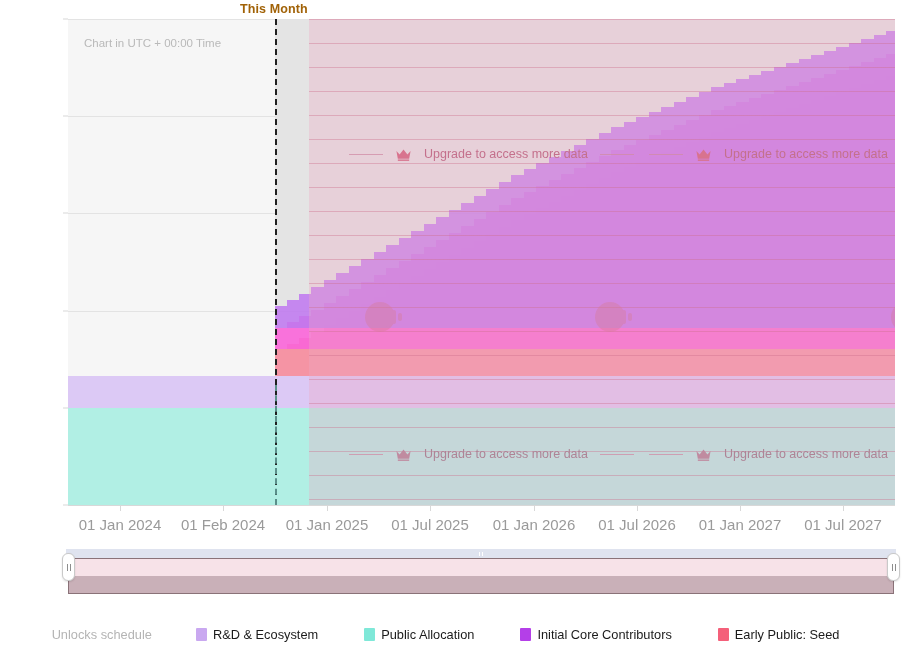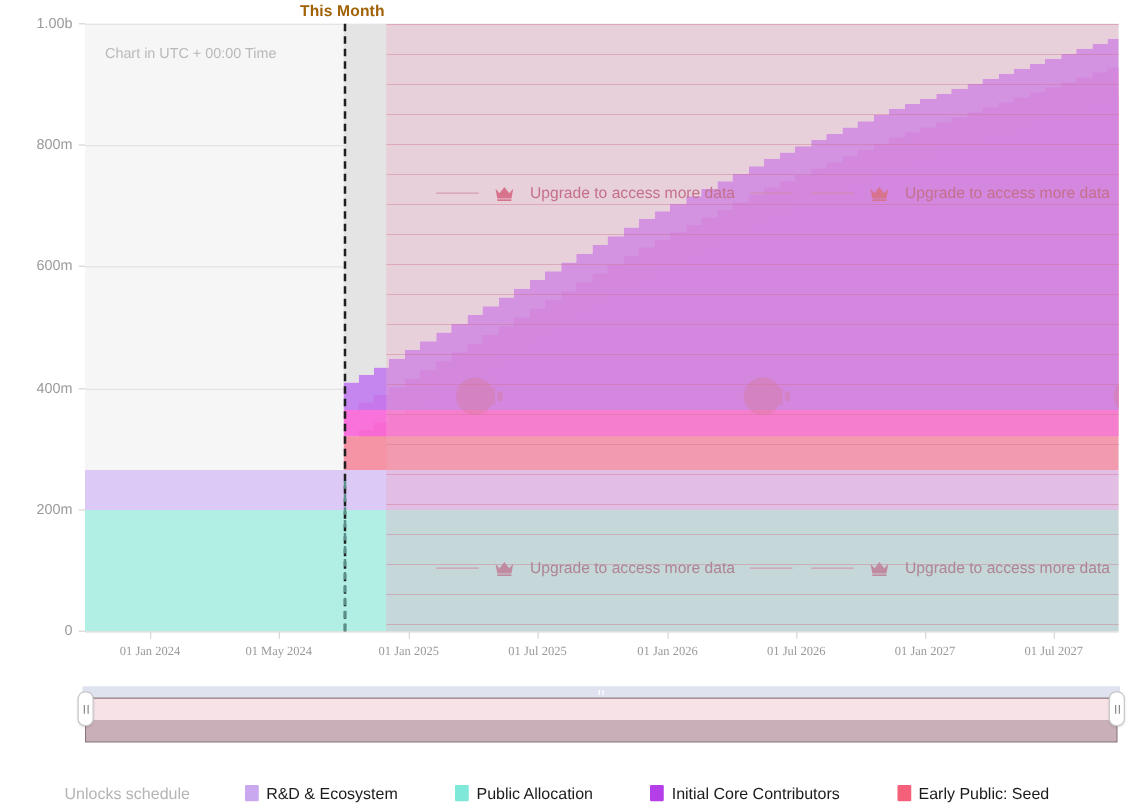--- a/index.html
+++ b/index.html
@@ -44,22 +44,22 @@
   }
 
   
   .x-axis { position: absolute; left: 0; top: 505px; width: 905px; height: 40px; }
   .x-axis-line {
     position: absolute; left: 68px; top: 0; width: 827px; height: 1px; background: #d8d8d8;
   }
   .x-tick-mark { position: absolute; top: 0; width: 1px; height: 6px; background: #d8d8d8; }
   .x-tick-label {
     position: absolute; top: 11px;
-    font-size: 10px; color: #9a9a9a;
-    transform: translateX(-50%); white-space: nowrap; font-family: Liberation Serif, serif;
+    font-size: 15px; color: #9a9a9a;
+    transform: translateX(-50%); white-space: nowrap;
   }
 
   
   .utc-note {
     position: absolute; left: 84px; top: 37px;
     font-size: 11.5px; color: #b9b9b9; z-index: 25;
   }
 
   
   .series-svg { position: absolute; left: 0; top: 0; width: 827px; height: 486px; z-index: 5; }
@@ -182,28 +182,20 @@
   .legend-swatch { width: 11px; height: 13px; border-radius: 1px; flex: none; }
   .legend-label { color: #1b1b1b; }
 </style>
 </head>
 <body>
 
 <div id="app">
 
   <div class="this-month-label">This Month</div>
 
-  <div class="y-axis">
-    <div class="y-tick" style="top:0px">1.00b</div>
-    <div class="y-tick" style="top:97.2px">800m</div>
-    <div class="y-tick" style="top:194.4px">600m</div>
-    <div class="y-tick" style="top:291.6px">400m</div>
-    <div class="y-tick" style="top:388.8px">200m</div>
-    <div class="y-tick" style="top:486px">0</div>
-  </div>
   <div class="y-tick-mark" style="top:19px"></div>
   <div class="y-tick-mark" style="top:116.2px"></div>
   <div class="y-tick-mark" style="top:213.4px"></div>
   <div class="y-tick-mark" style="top:310.6px"></div>
   <div class="y-tick-mark" style="top:407.8px"></div>
   <div class="y-tick-mark" style="top:505px"></div>
 
   <div class="plot-frame">
 
     <svg class="series-svg" viewBox="0 0 827 486" preserveAspectRatio="none">
@@ -353,21 +345,21 @@
     <div class="x-tick-mark" style="left:120px"></div>
     <div class="x-tick-mark" style="left:223px"></div>
     <div class="x-tick-mark" style="left:327px"></div>
     <div class="x-tick-mark" style="left:430px"></div>
     <div class="x-tick-mark" style="left:534px"></div>
     <div class="x-tick-mark" style="left:637px"></div>
     <div class="x-tick-mark" style="left:740px"></div>
     <div class="x-tick-mark" style="left:843px"></div>
 
     <div class="x-tick-label" style="left:120px">01 Jan 2024</div>
-    <div class="x-tick-label" style="left:223px">01 May 2024</div>
+    <div class="x-tick-label" style="left:223px">01 Feb 2024</div>
     <div class="x-tick-label" style="left:327px">01 Jan 2025</div>
     <div class="x-tick-label" style="left:430px">01 Jul 2025</div>
     <div class="x-tick-label" style="left:534px">01 Jan 2026</div>
     <div class="x-tick-label" style="left:637px">01 Jul 2026</div>
     <div class="x-tick-label" style="left:740px">01 Jan 2027</div>
     <div class="x-tick-label" style="left:843px">01 Jul 2027</div>
   </div>
 
   <div class="brush-wrap">
     <div class="brush-rail">

